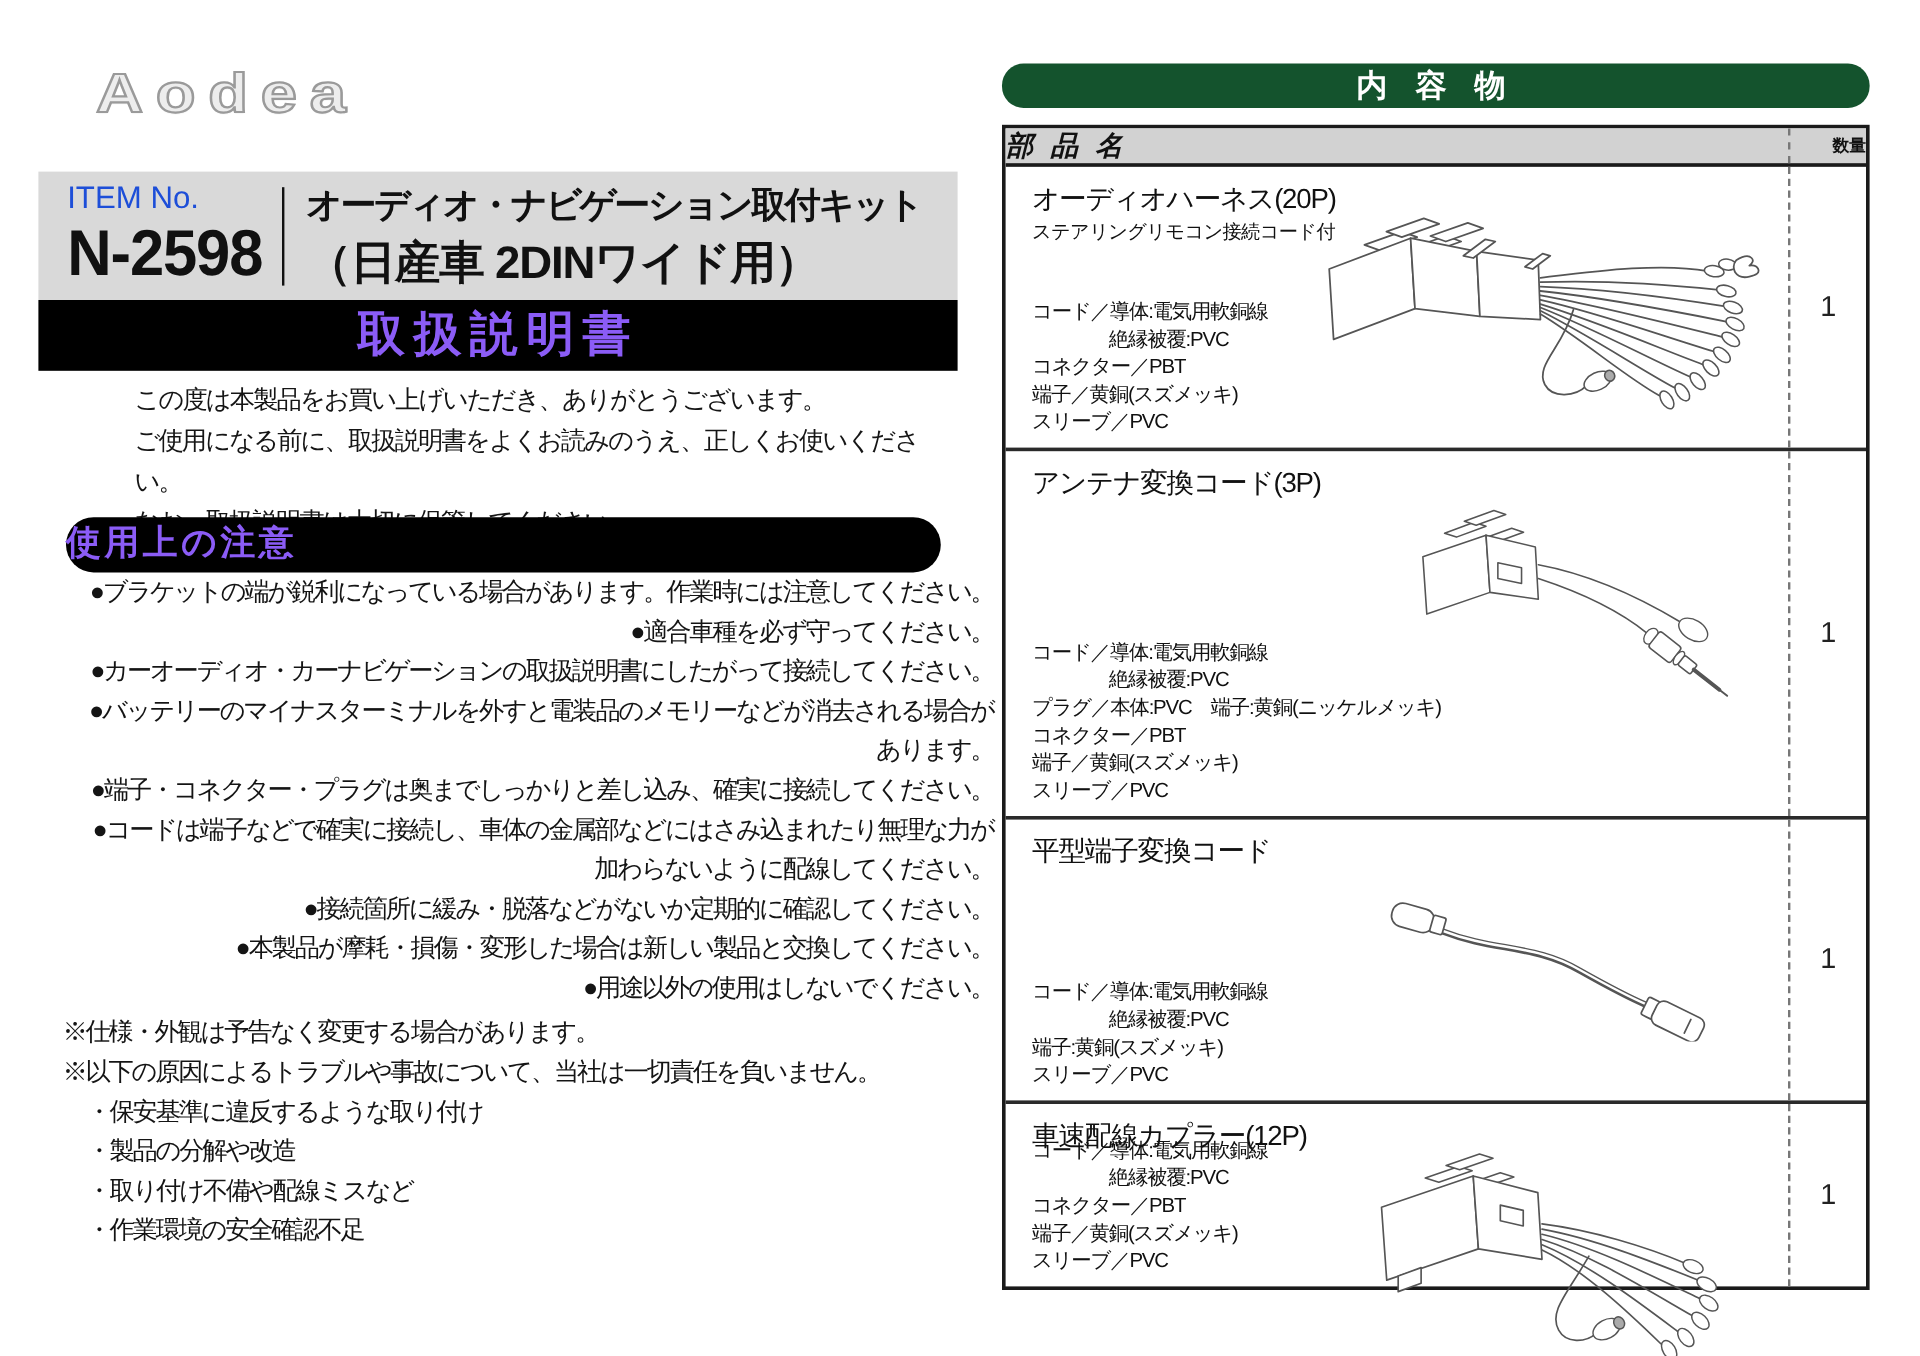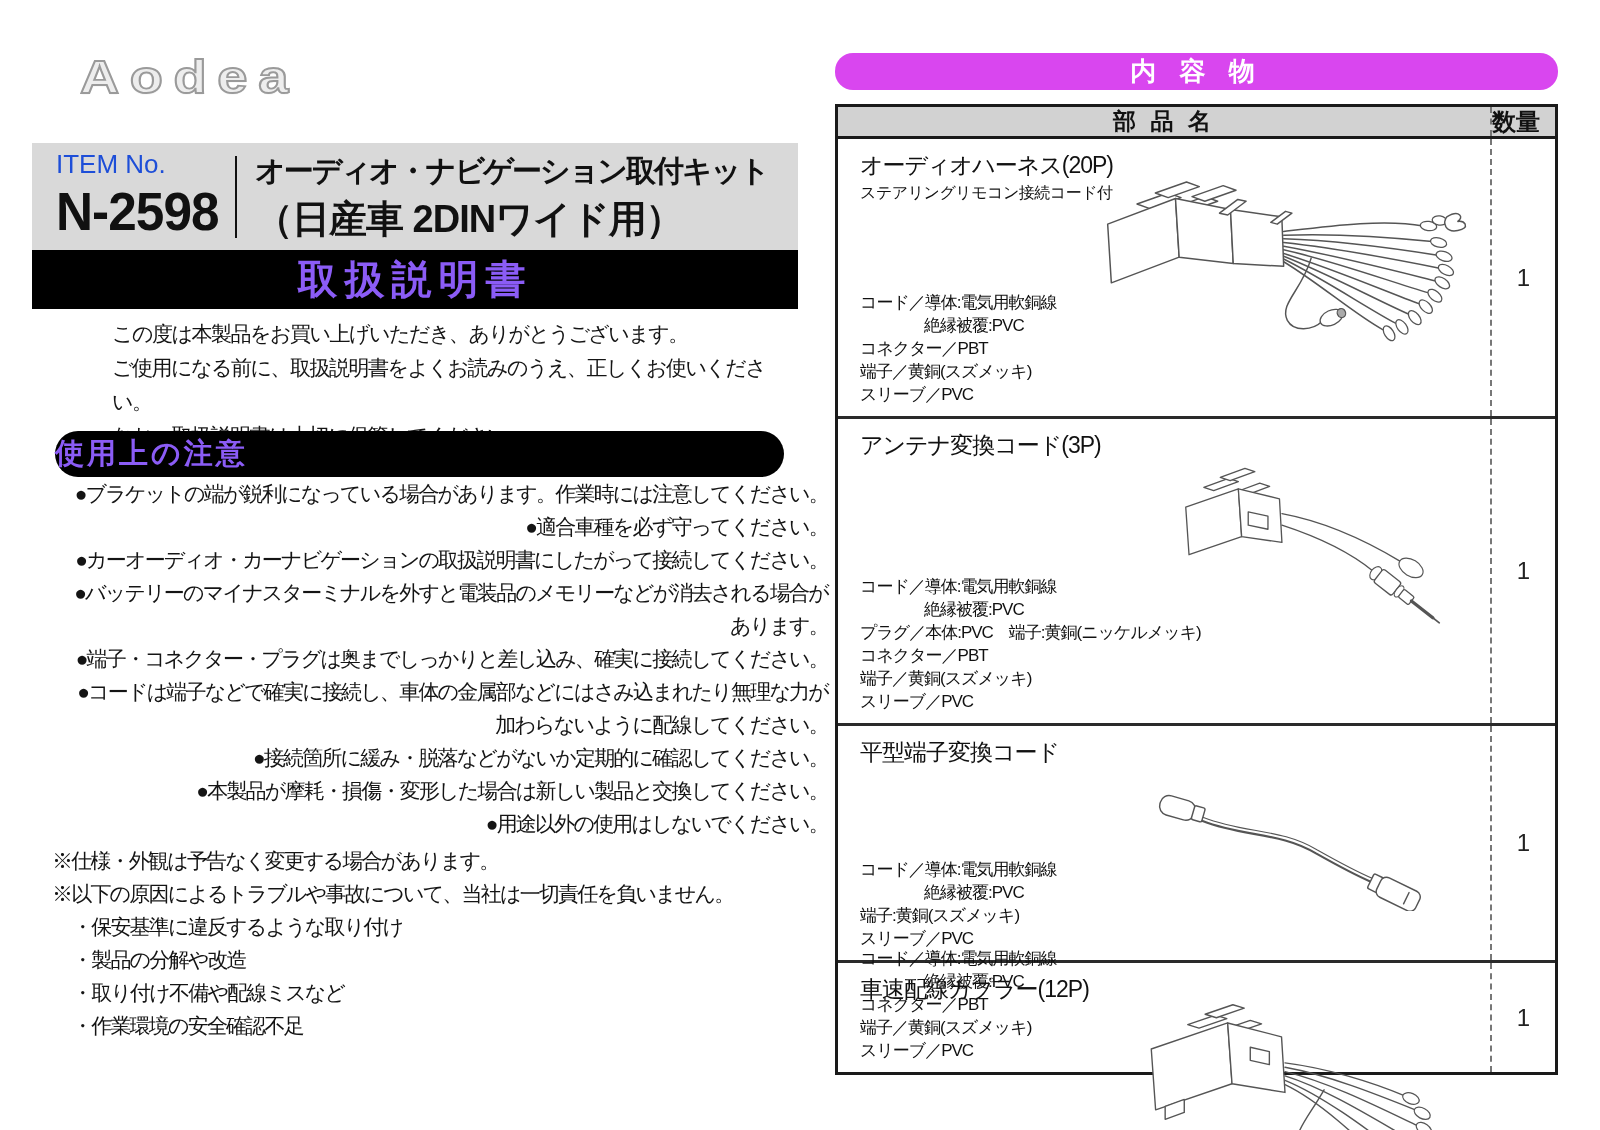--- a/index.html
+++ b/index.html
@@ -62,39 +62,39 @@
     font-size:21px; letter-spacing:-1.8px; line-height:33px; color:#141414;
   }
   .bullet { white-space:pre-line; padding-left:21px; text-indent:-21px;text-align:right; }
   .notes-block { margin-top:4px; }
   .note-line { white-space:pre-line; padding-left:21px; text-indent:-21px; }
   .note-sub { margin-left:20px; }
 
   
   .contents-pill {
     position:absolute; left:835px; top:53px; width:723px; height:37px;
-    background:#d946ef; border-radius:18px; color:#fff; text-align:center;
+    background:#14532d; border-radius:18px; color:#fff; text-align:center;
     font-size:26px; font-weight:bold; letter-spacing:8px; line-height:36px;
   }
   .contents-table {
     position:absolute; left:835px; top:104px; width:723px; height:971px;
     border:3px solid #1a1a1a; background:#fff;
     display:flex; flex-direction:column;
   }
   .thead {
     height:32px; background:#d2d2d2; border-bottom:3px solid #1a1a1a;
     display:flex; flex:0 0 auto;
   }
   .th-name {
-    flex:1; text-align:center; font-size:23px; font-weight:bold;
-    letter-spacing:4px; line-height:29px;
+    flex:1; text-align:left; font-size:23px; font-weight:bold;
+    letter-spacing:4px; line-height:29px;font-style:italic;
   }
   .th-qty {
-    width:65px; border-left:2px dashed #777; text-align:left;
-    font-size:24px; font-weight:bold; line-height:29px; letter-spacing:0;
+    width:65px; border-left:2px dashed #777; text-align:right;
+    font-size:14px; font-weight:bold; line-height:29px; letter-spacing:0;
   }
   .trow { position:relative; border-bottom:3px solid #2a2a2a; flex:0 0 auto; }
   .trow:last-child { border-bottom:none; flex:1 1 auto; }
   .row-name { position:absolute; left:22px; top:11px; font-size:23px; letter-spacing:-1px; }
   .row-subtitle { position:absolute; left:22px; top:44px; font-size:16px; letter-spacing:-0.5px; }
   .row-specs { position:absolute; left:22px; bottom:10px; font-size:17px;
     letter-spacing:-1px; line-height:23px; }
   .row-qty {
     position:absolute; right:0; top:0; bottom:0; width:65px;
     border-left:2px dashed #777; display:flex; align-items:center; justify-content:center;
@@ -163,21 +163,21 @@
 </div>
 
 <div class="contents-pill">内 容 物</div>
 
 <div class="contents-table">
   <div class="thead">
     <div class="th-name">部 品 名</div>
     <div class="th-qty">数量</div>
   </div>
 
-  <div class="trow" style="height:280px;">
+  <div class="trow" style="height:237px;">
     <div class="row-name">オーディオハーネス(20P)</div>
     <div class="row-subtitle">ステアリングリモコン接続コード付</div>
     <div class="row-specs">
       <div>コード／導体:電気用軟銅線</div>
       <div>　　　　絶縁被覆:PVC</div>
       <div>コネクター／PBT</div>
       <div>端子／黄銅(スズメッキ)</div>
       <div>スリーブ／PVC</div>
     </div>
     <div class="row-art art-1">

